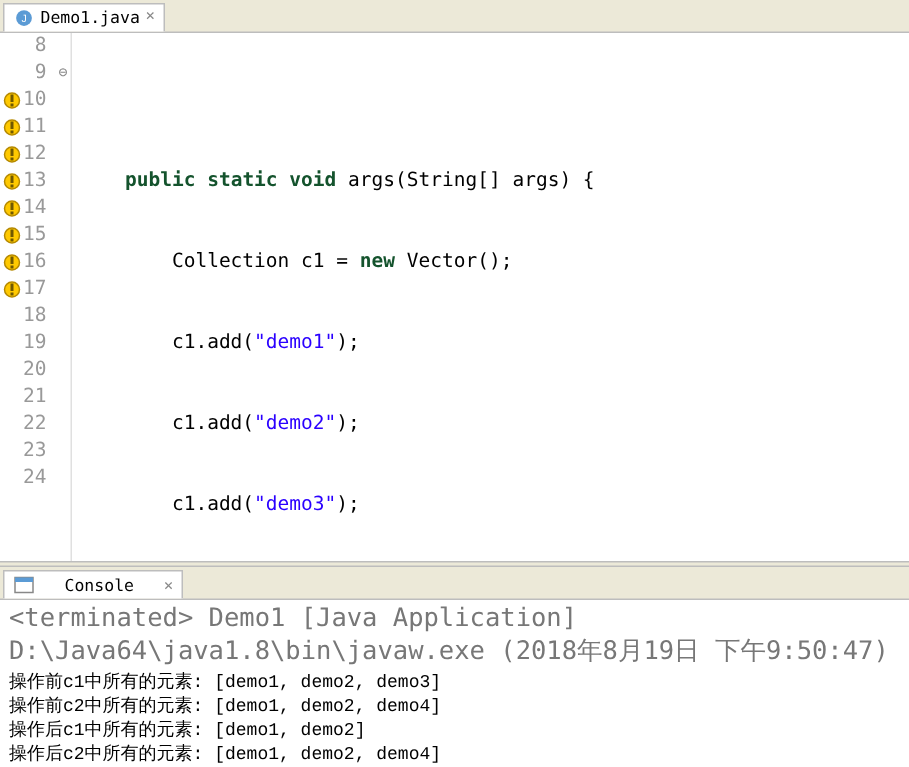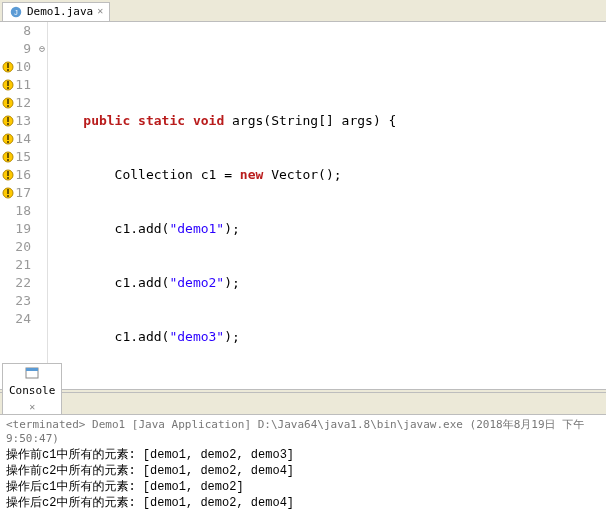--- a/index.html
+++ b/index.html
@@ -7,28 +7,28 @@
   .tab-bar { height: 22px; background: #ece9d8; border-bottom: 1px solid #bdbdbd; display: flex; align-items: flex-end; padding-left: 2px; }
   .tab { display: flex; align-items: flex-start; gap: 4px; background: #fff; border: 1px solid #bdbdbd; border-bottom: none; padding: 2px 6px; font-size: 11px; color: #000; }
   .j-icon { width: 14px; height: 14px; display: inline-flex; align-items: center; justify-content: center; }
   .editor { flex: 1; display: flex; background: #fff; overflow: hidden; font-family: Consolas, monospace; font-size: 13px; }
   .gutter { width: 48px; background: #fff; border-right: 1px solid #e0e0e0; text-align: right; color: #999; user-select: none; }
   .gutter div { height: 18px; line-height: 18px; padding-right: 16px; position: relative; }
   .gutter .marker { position: absolute; left: 1px; top: 2px; width: 14px; height: 14px; }
   .gutter .folded::after { content:"⊖"; position:absolute; right:2px; top:0; font-size:10px; color:#888;}
   .code { flex: 1; white-space: pre; line-height: 18px; }
   .code div { height: 18px; padding-left: 4px; }
-  .kw { color: #b91c1c; font-weight: bold; }
+  .kw { color: #14532d; font-weight: bold; }
   .str { color: #2a00ff; }
   .splitter { height: 4px; background: #ece9d8; border-top: 1px solid #bdbdbd; border-bottom: 1px solid #bdbdbd; cursor: row-resize; }
   .console-panel { background: #fff; }
   .console-tab-bar { height: 22px; background: #ece9d8; display: flex; align-items: flex-end; padding-left: 2px; border-bottom:1px solid #bdbdbd;}
-  .console-tab { display: flex; align-items: center; gap: 4px; background: #fff; border: 1px solid #bdbdbd; border-bottom: none; padding: 2px 6px; font-size: 11px; flex-direction: column; }
+  .console-tab { display: flex; align-items: center; gap: 20px; background: #fff; border: 1px solid #bdbdbd; border-bottom: none; padding: 2px 6px; font-size: 11px; }
   .console-icon { width:14px; height:14px; }
-  .term-line { padding: 2px 6px; font-size: 11px; color: #777; }
+  .term-line { padding: 2px 6px; font-size: 17px; color: #777; }
   .console-out { padding: 0 6px; font-family: Consolas, monospace; font-size: 12px; }
   .console-out div { height: 16px; line-height: 16px; font-family: Liberation Mono, monospace; }
   .black { color:#000; }
 </style>
 </head>
 <body>
 
 <div class="tab-bar">
   <div class="tab">
     <span class="j-icon">

